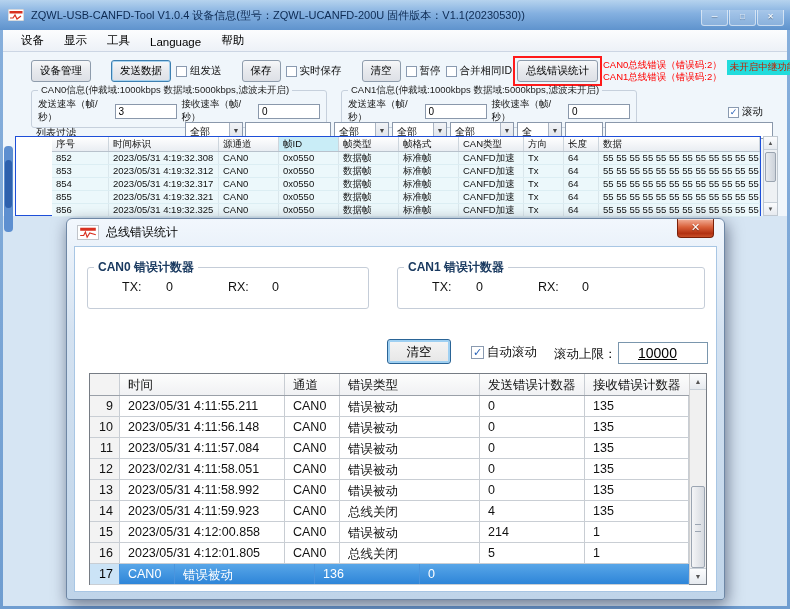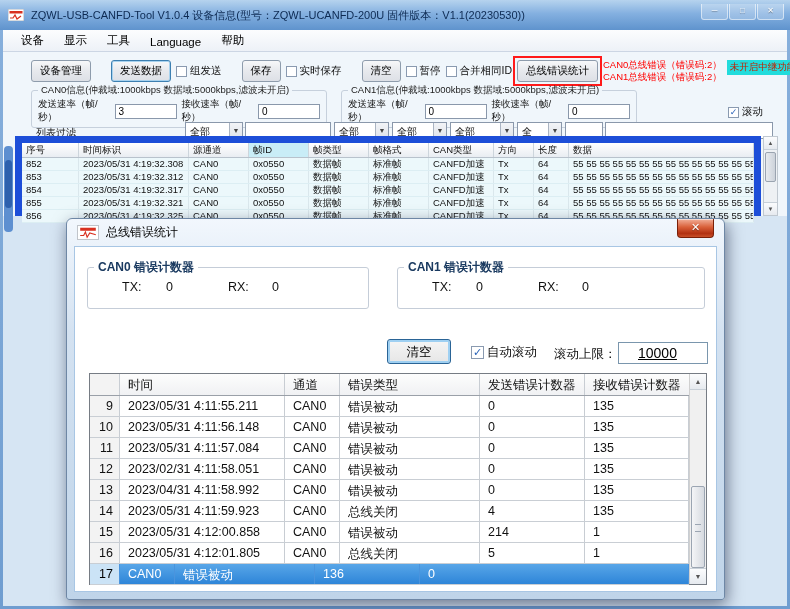--- a/index.html
+++ b/index.html
@@ -3,21 +3,21 @@
 <meta charset="utf-8">
 <style>
   * { margin:0; padding:0; box-sizing:border-box; }
   body { font-family:"Liberation Sans","DejaVu Sans",sans-serif; background:#404040; }
   .screen { position:relative; width:790px; height:609px; overflow:hidden;
             background:linear-gradient(180deg,#88b0dc,#6f9dd0); font-size:11px; color:#111; }
 
   
   .titlebar { position:absolute; top:0; left:0; right:0; height:30px;
               background:linear-gradient(180deg,#b6d3ee 0%,#84b0e0 45%,#5f93cd 100%);
-              display:flex; align-items:center; padding:4px 6px; }
+              display:flex; align-items:center; padding:10px 6px; }
   .app-icon { width:16px; height:12px; margin:0 2px; flex:0 0 auto; }
   .title-text { font-size:11px; color:#0d2a52; margin-left:5px; white-space:nowrap; }
   .win-btns { margin-left:auto; display:flex; gap:1px; align-self:flex-start; }
   .win-btn { width:27px; height:16px; background:rgba(255,255,255,.22); border:1px solid rgba(255,255,255,.55);
              border-top:none; border-radius:0 0 3px 3px; color:#fff; font-size:8px; line-height:14px;
              text-align:center; text-shadow:0 1px 1px rgba(0,0,0,.4); }
   .menubar { position:absolute; top:30px; left:3px; right:3px; height:22px;
              background:linear-gradient(180deg,#fcfdfe,#edf1f7); border-bottom:1px solid #ccd6e4;
              display:flex; align-items:flex-end; padding-left:8px; }
   .menu-item { padding:3px 10px; font-size:11.5px; color:#000; }
@@ -53,21 +53,21 @@
   
   .filter-label { position:absolute; top:74px; left:33px; font-size:10px; }
   .combo { position:absolute; top:70px; height:17px; background:#fff; border:1px solid #8a98ab; display:flex; }
   .combo .val { flex:1; font-size:10px; padding:2px 12px 0 4px; overflow:hidden; }
   .combo .arr { width:13px; background:linear-gradient(180deg,#f2f4f7,#dfe3ea); border-left:1px solid #aab4c2;
                 font-size:7px; color:#444; text-align:center; line-height:15px; }
   .ftext { position:absolute; top:70px; height:17px; border:1px solid #8a98ab; background:#fff; font-size:10px; padding-left:3px; }
 
   
   .main-table { position:absolute; left:12px; top:84px; width:746px; height:80px; background:#fff;
-                border:7px solid #1d4ed8; display:flex; flex-direction:column; }
+                border:1px solid #1d4ed8; display:flex; flex-direction:column;padding-left:36px; }
   .mt-header { display:flex; height:15px; background:linear-gradient(180deg,#ffffff,#e9edf2);
                border-bottom:1px solid #b8c2cc; flex:0 0 auto; }
   .mh, .mc { font-size:9.5px; padding:1px 0 0 4px; border-right:1px solid #cdd5dc; overflow:hidden; white-space:nowrap; }
   .mc0{width:57px;} .mc1{width:110px;} .mc2{width:60px;} .mc3{width:60px;} .mc4{width:60px;}
   .mc5{width:60px;} .mc6{width:65px;} .mc7{width:40px;} .mc8{width:35px;} .mc9{flex:1;}
   .mh.mc3 { background:#c9edf7; }
   .mt-row { display:flex; height:13px; background:#ecf8fb; border-bottom:1px solid #dceef3; flex:0 0 auto; }
   .mt-row .mc { border-right:1px solid #dae7ec; padding-top:0; }
   .main-scrollbar { position:absolute; left:760px; top:84px; width:15px; height:80px;
                     background:#eef1f4; border:1px solid #c0c8d0; }
@@ -406,21 +406,21 @@
             <div class="dt-row">
               <div class="dc dc-num">12</div>
               <div class="dc dc-time">2023/02/31 4:11:58.051</div>
               <div class="dc dc-ch">CAN0</div>
               <div class="dc dc-type">错误被动</div>
               <div class="dc dc-tx">0</div>
               <div class="dc dc-rx">135</div>
             </div>
             <div class="dt-row">
               <div class="dc dc-num">13</div>
-              <div class="dc dc-time">2023/04/31 4:11:58.992</div>
+              <div class="dc dc-time">2023/05/31 4:11:58.992</div>
               <div class="dc dc-ch">CAN0</div>
               <div class="dc dc-type">错误被动</div>
               <div class="dc dc-tx">0</div>
               <div class="dc dc-rx">135</div>
             </div>
             <div class="dt-row">
               <div class="dc dc-num">14</div>
               <div class="dc dc-time">2023/05/31 4:11:59.923</div>
               <div class="dc dc-ch">CAN0</div>
               <div class="dc dc-type">总线关闭</div>

